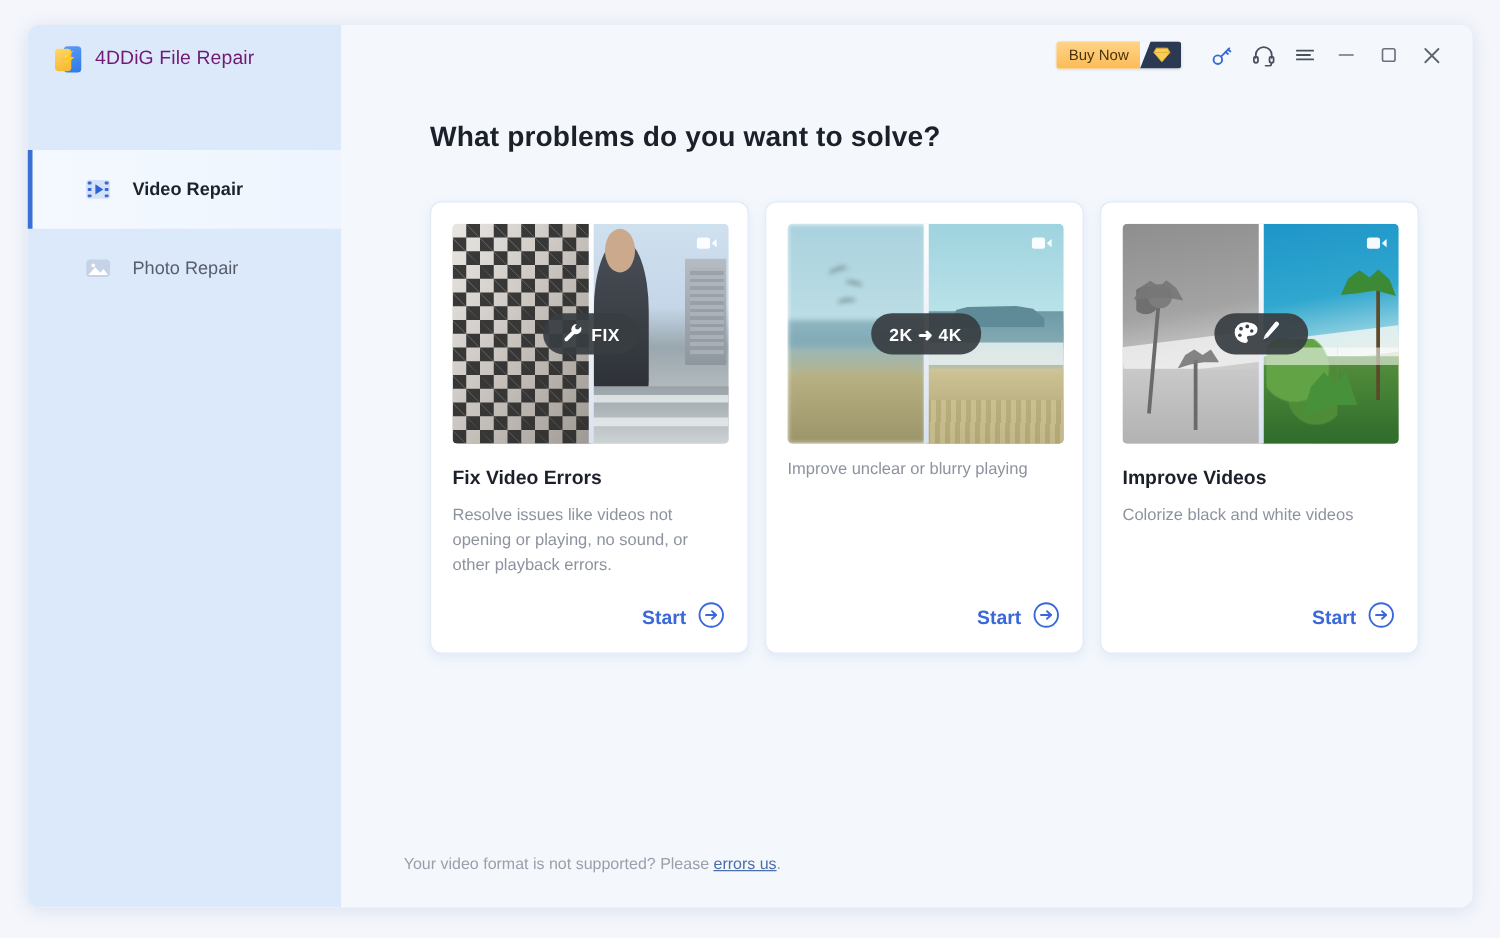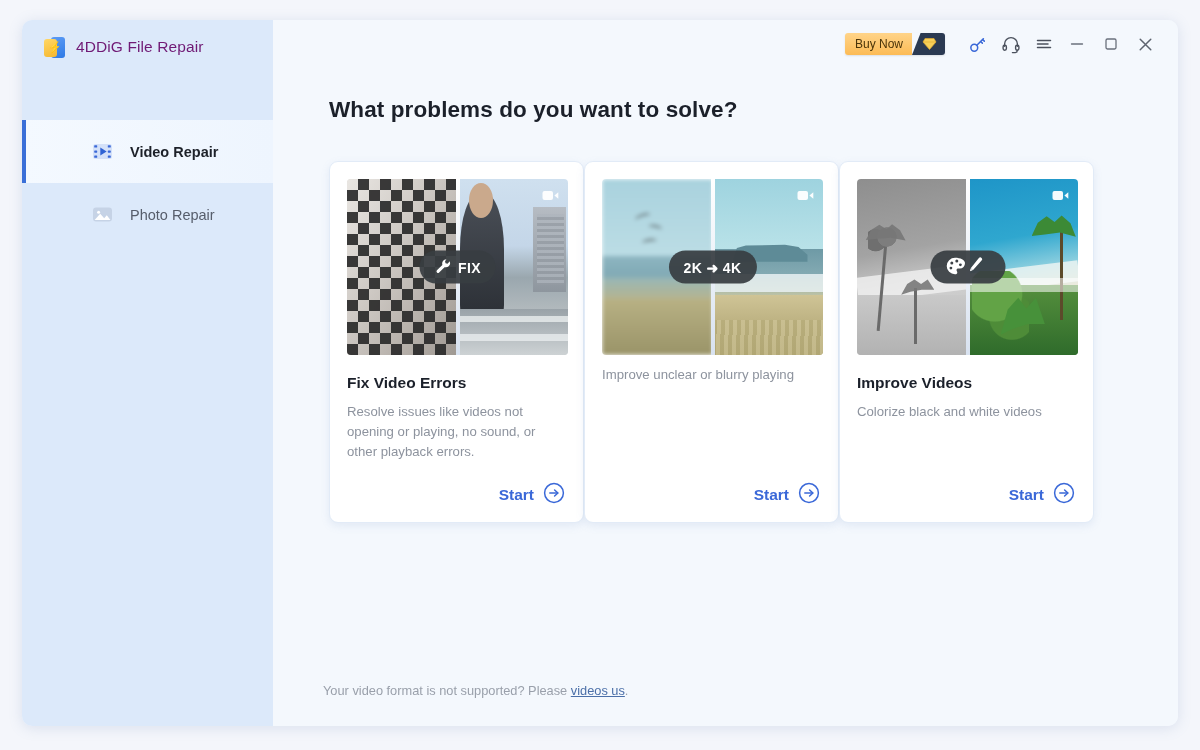--- a/index.html
+++ b/index.html
@@ -77,21 +77,21 @@
     color: #701a75;
     letter-spacing: 0.1px;
   }
 
   #nav { margin-top: 46px; }
 
   .nav-item {
     height: 63px;
     display: flex;
     align-items: center;
-    padding-left: 68px;
+    padding-left: 44px;
     gap: 15px;
     position: relative;
     cursor: pointer;
   }
   .nav-item.active {
     background: linear-gradient(90deg,#f4f9ff 0%, #eef5fe 100%);
   }
   .nav-item.active::before {
     content: "";
     position: absolute;
@@ -161,32 +161,33 @@
     justify-content: center;
     cursor: pointer;
     border-radius: 3px;
   }
   .win-btn {
     width: 34px; height: 33px;
     display: flex; align-items: center; justify-content: center;
     cursor: pointer;
   }
 
-  #content { padding: 0 0 0 56px; }
+  #content { padding: 0 0 0 71px; }
 
   #page-title {
     font-size: 22.5px;
     font-weight: bold;
     color: #1b202a;
     margin-top: 29px;
     letter-spacing: 0.1px;
   }
 
   #cards {
     display: flex;
+    gap: 13px;
     margin-top: 38px;
   }
 
   .card {
     width: 255px;
     background: #ffffff;
     border-radius: 9px;
     border: 1px solid #e2ebf7;
     box-shadow: 0 3px 9px rgba(110,140,190,0.13);
     padding: 17px 17px 0 17px;
@@ -548,17 +549,17 @@
                 <path d="M11.6 8 L14.9 11 L11.6 14" fill="none" stroke="#3a68d8" stroke-width="1.5" stroke-linecap="round" stroke-linejoin="round"></path>
               </svg>
             </span>
           </div>
         </div>
 
       </div>
     </div>
 
     <div id="footer">
-      <span>Your video format is not supported? Please </span><span id="footer-link">videos us</span><span>.</span>
+      <span>Your video format is not supported? Please </span><span id="footer-link">errors us</span><span>.</span>
     </div>
 
   </div>
 </div>
 
 </body></html>

